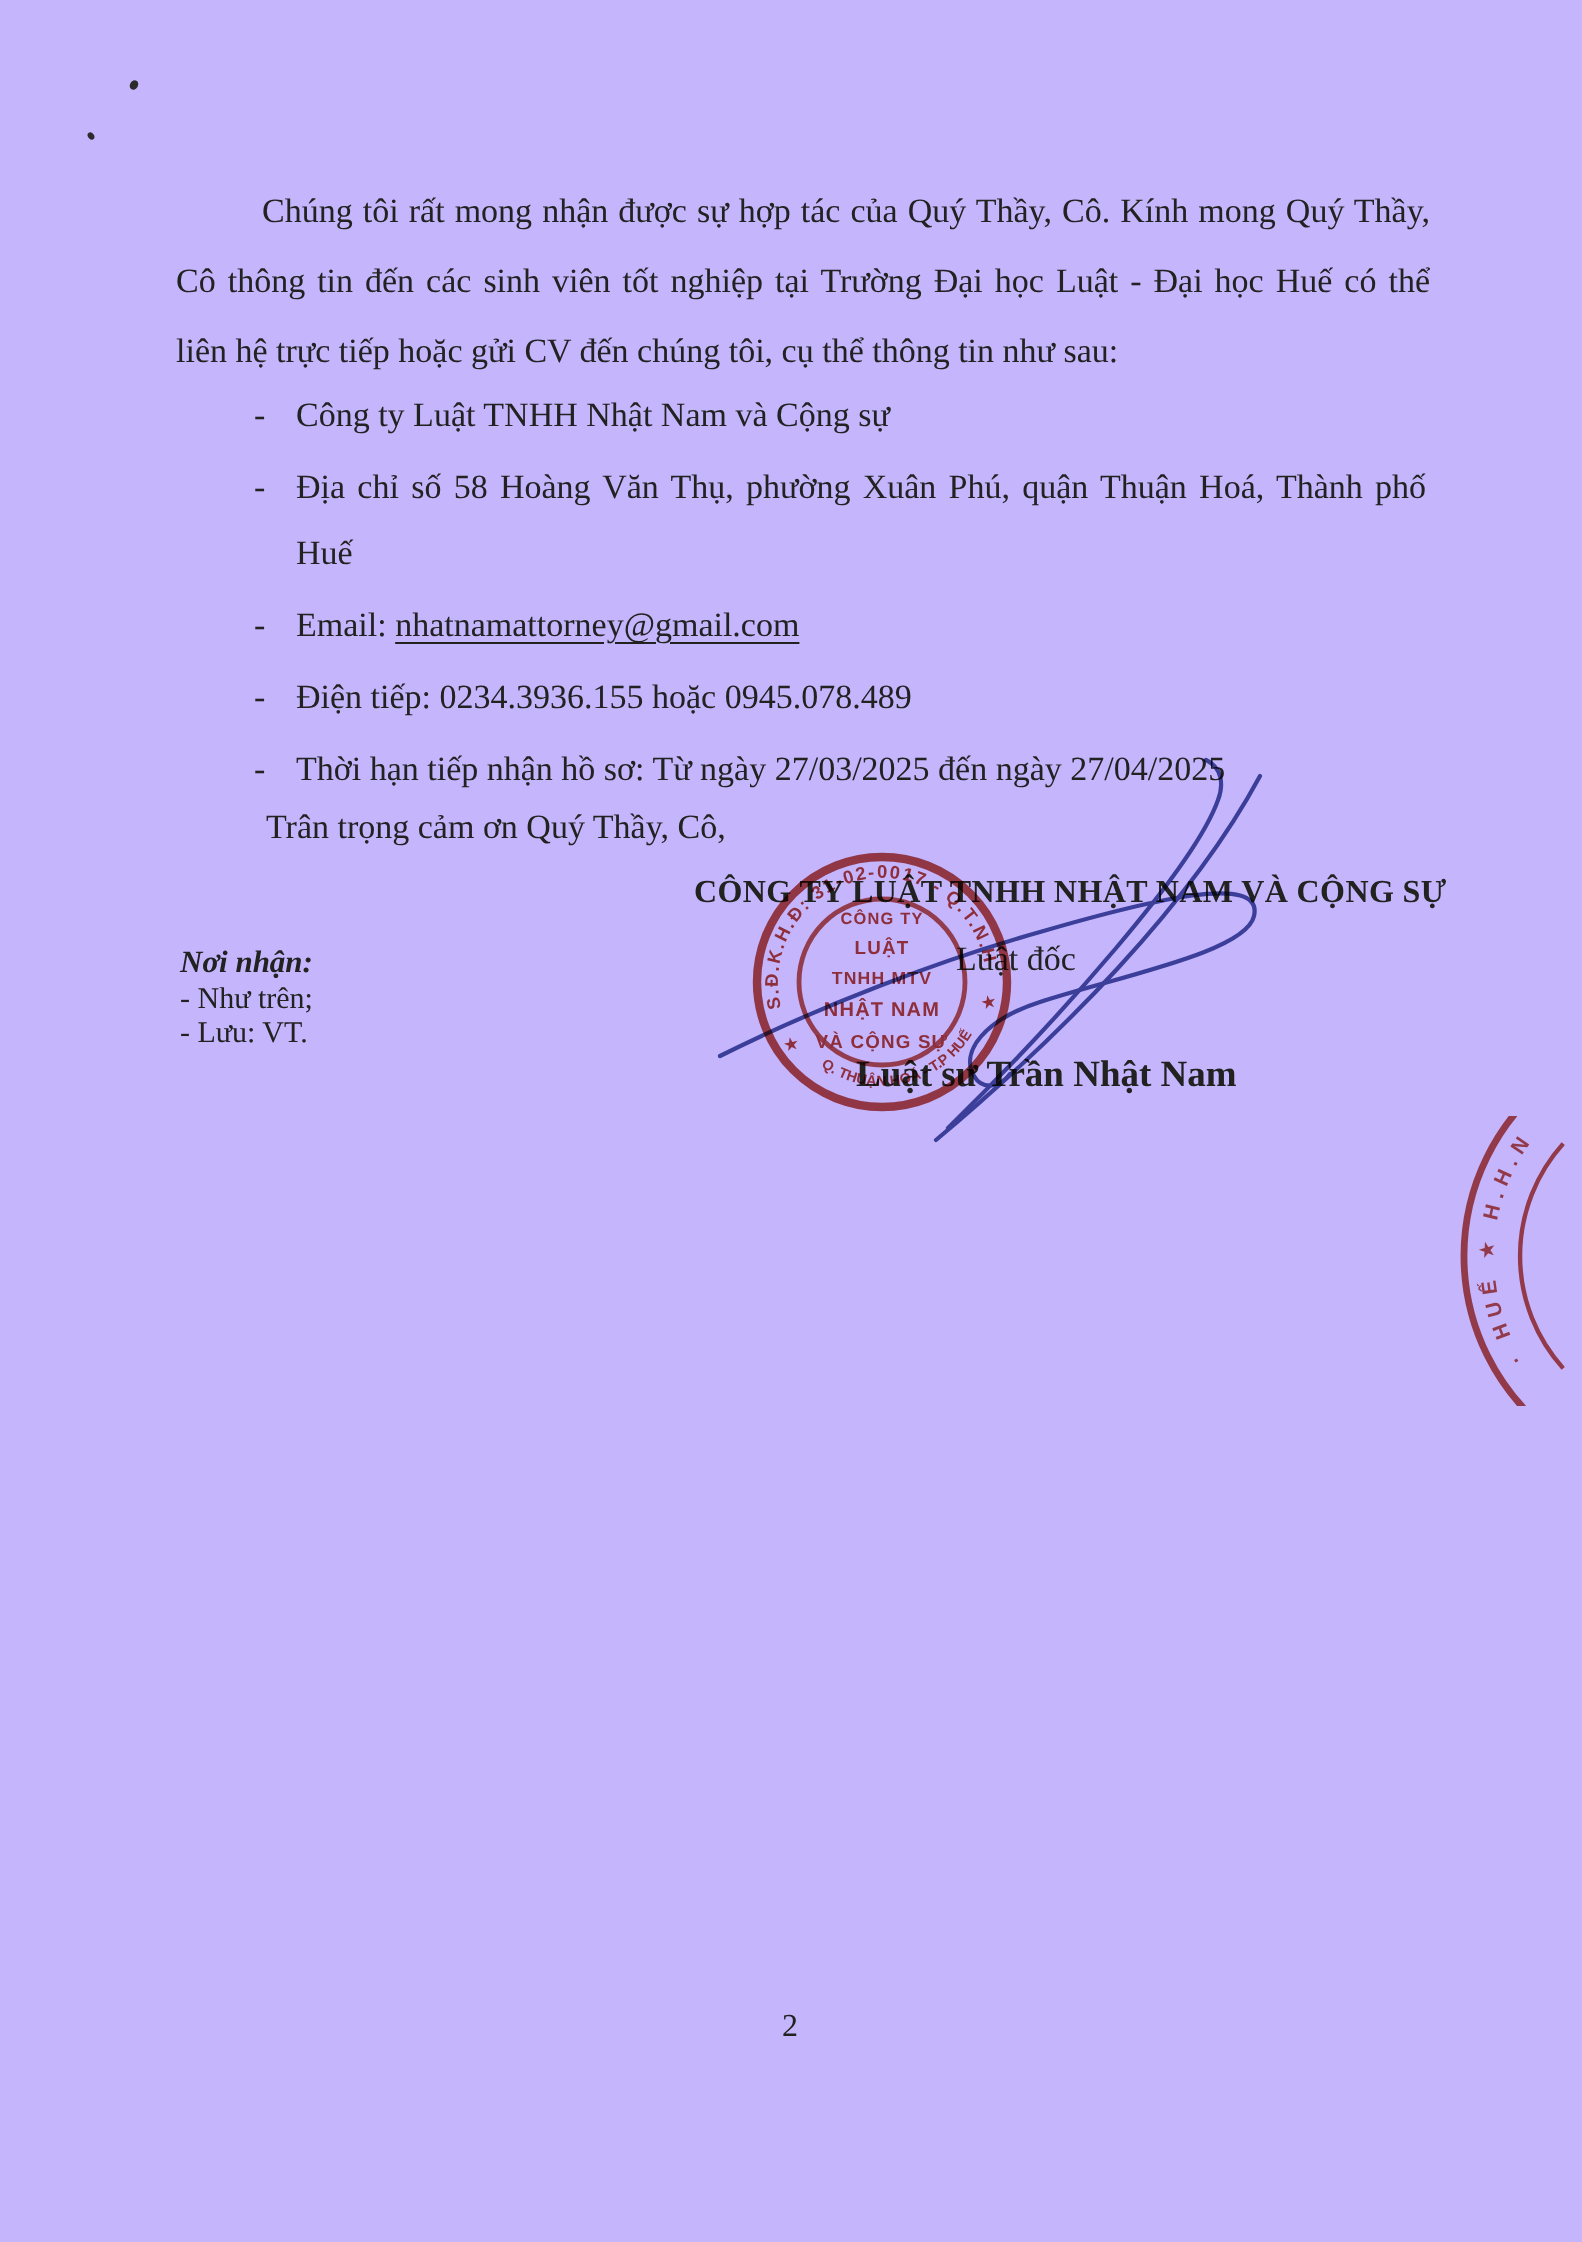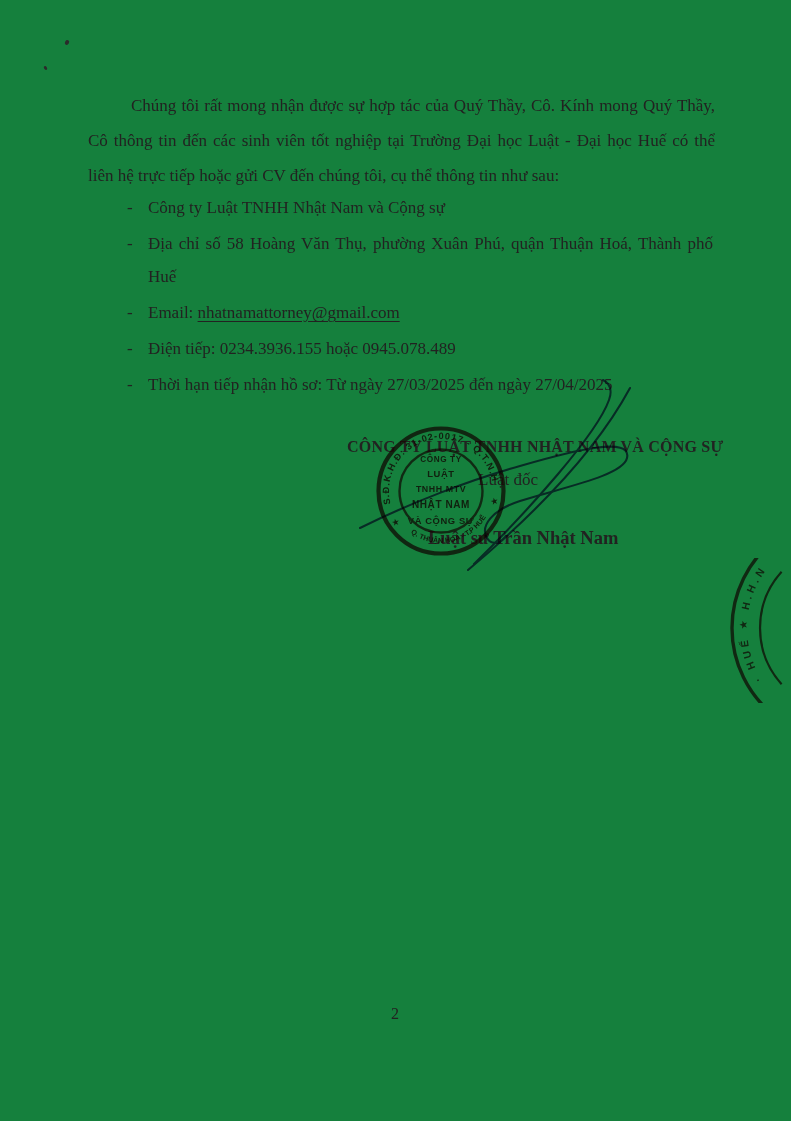--- a/index.html
+++ b/index.html
@@ -1,19 +1,19 @@
 <!DOCTYPE html>
 <html><head>
 <meta charset="utf-8">
 <style>
   html,body{margin:0;padding:0;background:#e8e8e6;}
   .page{
     position:relative;
     width:791px;height:1121px;
-    background:#15803d;
+    background:#c4b5fd;
     overflow:hidden;
     font-family:"Liberation Serif","DejaVu Serif",serif;
     color:#222221;
   }
   .speck{position:absolute;background:#2b2b2b;border-radius:50%;}
   .intro{
     position:absolute;left:88px;top:88px;width:627px;
     font-size:17px;line-height:35px;
   }
   .intro .jline{text-align:justify;text-align-last:justify;white-space:normal;}
@@ -75,25 +75,31 @@
     <div class="bullet">
       <span class="dash">-</span>
       <span class="btext nowrap">Điện tiếp: 0234.3936.155 hoặc 0945.078.489</span>
     </div>
     <div class="bullet">
       <span class="dash">-</span>
       <span class="btext nowrap">Thời hạn tiếp nhận hồ sơ: Từ ngày 27/03/2025 đến ngày 27/04/2025</span>
     </div>
   </div>
 
+  <div class="closing">Trân trọng cảm ơn Quý Thầy, Cô,</div>
 
   <div class="company-name">CÔNG TY LUẬT TNHH NHẬT NAM VÀ CỘNG SỰ</div>
 
   <div class="director-title">Luật đốc</div>
 
+  <div class="recipients">
+    <div class="label">Nơi nhận:</div>
+    <div>- Như trên;</div>
+    <div>- Lưu: VT.</div>
+  </div>
 
   <div class="signer-name">Luật sư Trần Nhật Nam</div>
 
   <svg class="stamp-svg" width="136" height="136" viewBox="0 0 136 136">
     <g stroke="#b3312a" fill="none">
       <circle cx="68" cy="68" r="62.5" stroke-width="4.2" opacity=".95"></circle>
       <circle cx="68" cy="68" r="41.5" stroke-width="2.4" opacity=".9"></circle>
     </g>
     <defs>
       <path id="ringTop" d="M 20.9,90 A 52,52 0 1 1 115.1,90"></path>

